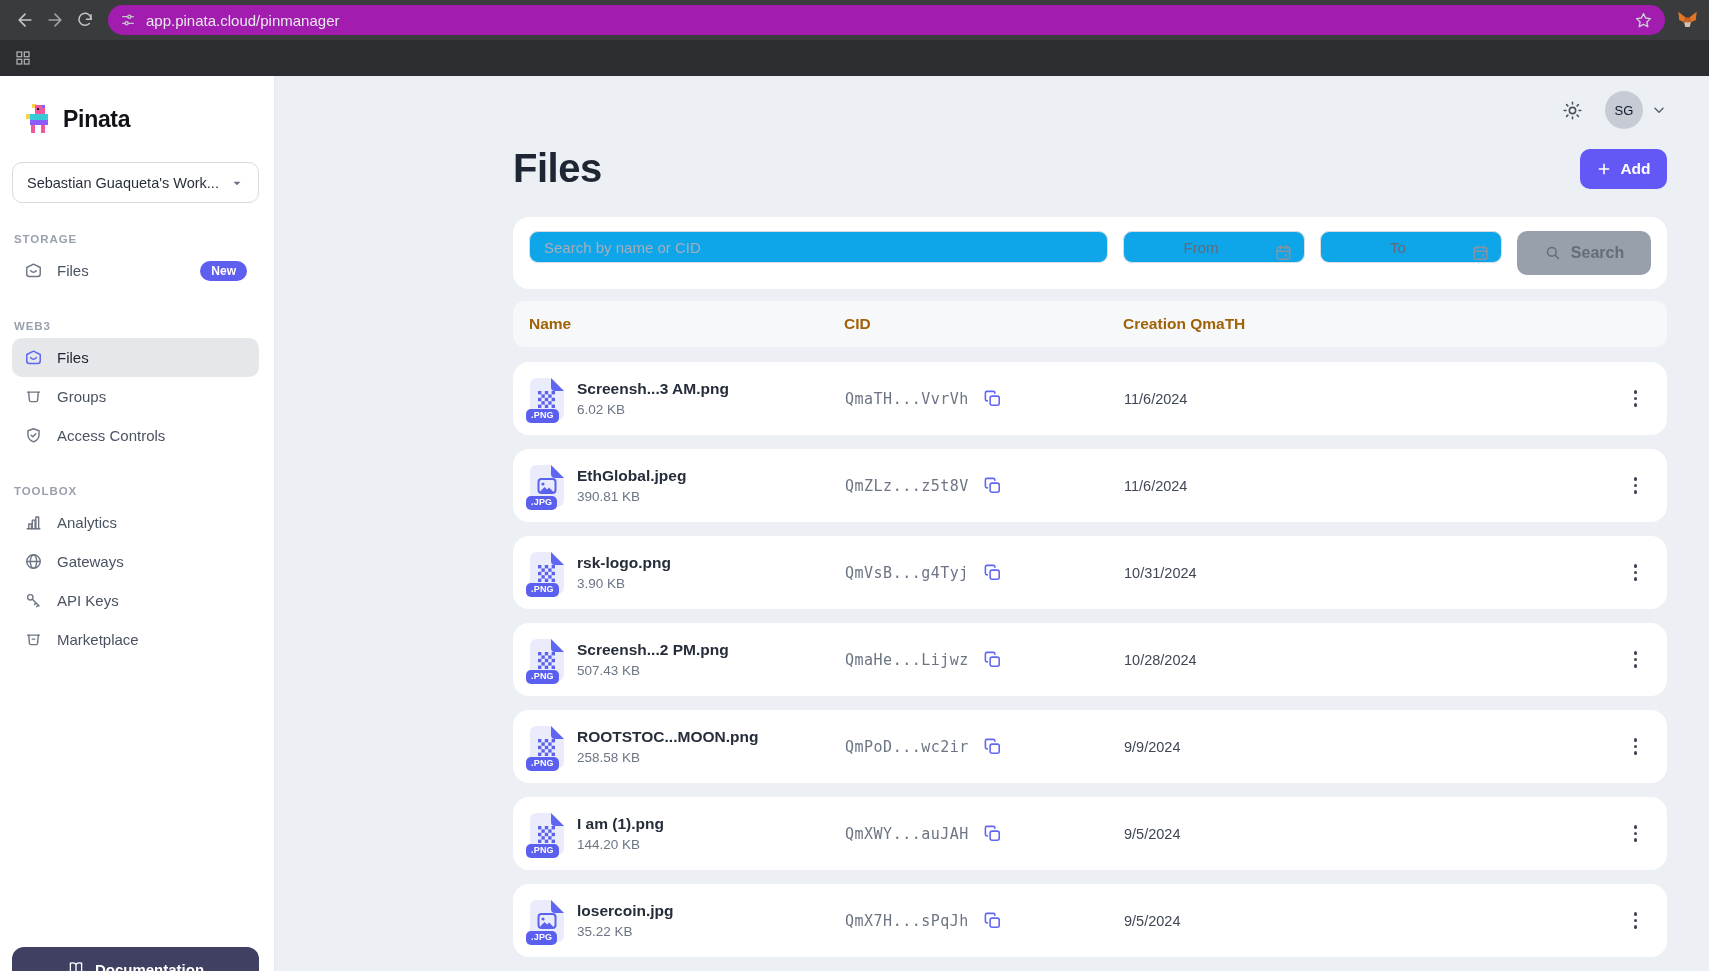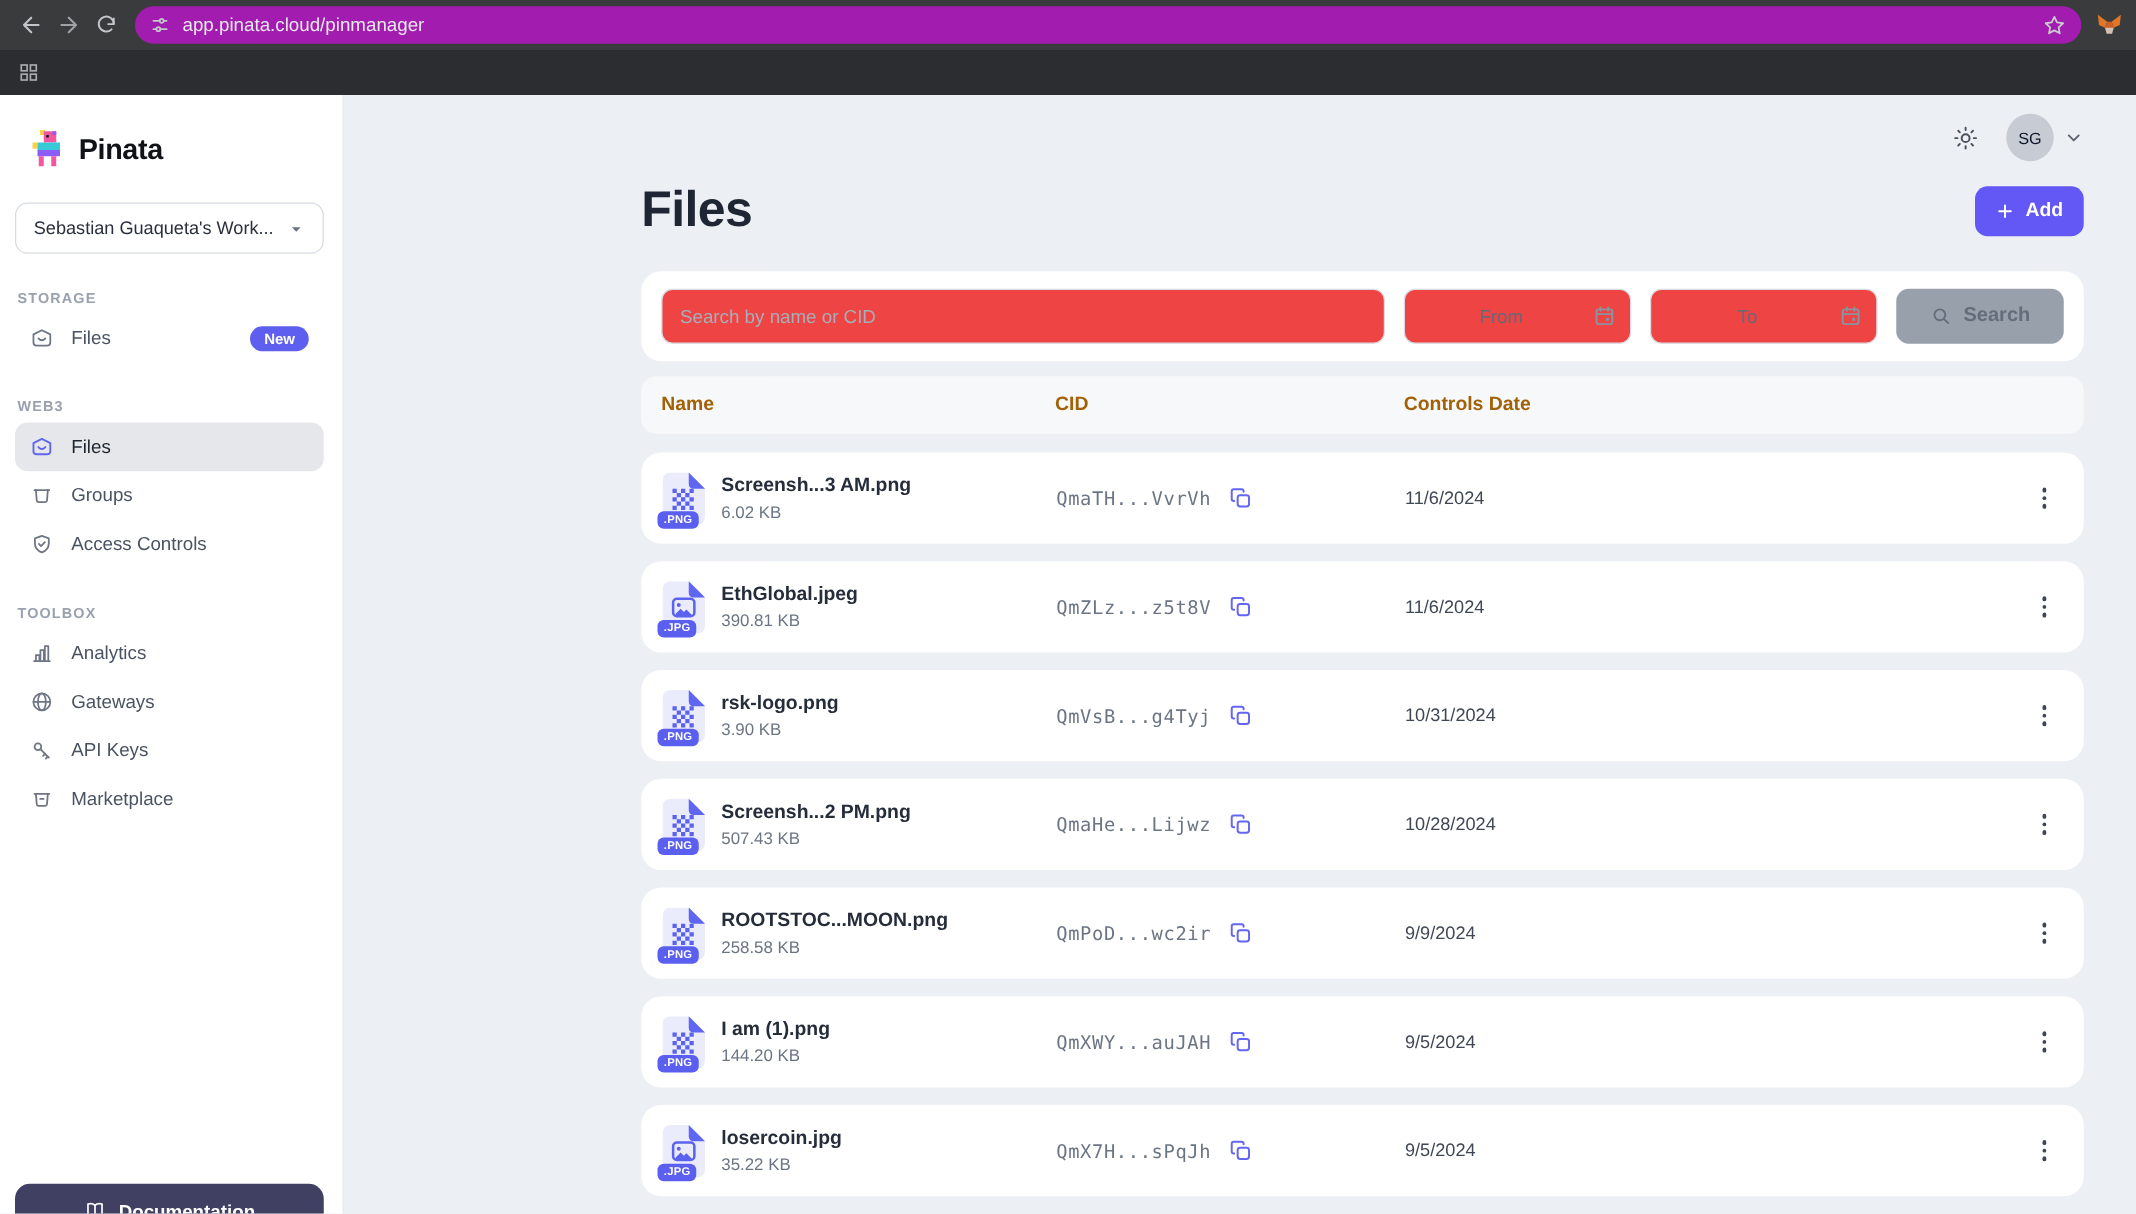--- a/index.html
+++ b/index.html
@@ -39,21 +39,21 @@
   .account-row { display:flex; align-items:center; justify-content:flex-end; margin-top:14px; height:40px; }
   .theme-toggle { width:34px; height:34px; display:flex; align-items:center; justify-content:center; cursor:pointer; }
   .avatar { width:38px; height:38px; border-radius:50%; background:#C7CCD4; color:#0f172a; font-size:13px; font-weight:400; display:flex; align-items:center; justify-content:center; margin-left:16px; cursor:pointer; }
   .acct-chevron { margin-left:8px; cursor:pointer; display:flex; }
 
   .title-row { display:flex; align-items:center; justify-content:space-between; margin-top:16px; }
   .page-title { font-size:40px; font-weight:700; color:#1E2533; letter-spacing:-0.5px; }
   .add-btn { width:87px; height:40px; background:#6358F5; border:none; border-radius:10px; color:#fff; font-size:15.5px; font-weight:600; display:flex; align-items:center; justify-content:center; gap:8px; cursor:pointer; font-family:inherit; }
 
   .filter-card { margin-top:26px; background:#fff; border-radius:16px; padding:14px 16px; display:flex; gap:15px; }
-  .filter-card input { height:44px; border:1px solid #D8DCE2; border-radius:9px; font-size:15px; padding:0 14px; color:#333B47; outline:none; font-family:inherit; background:#ef4444; }
+  .filter-card input { height:32px; border:1px solid #D8DCE2; border-radius:9px; font-size:15px; padding:0 14px; color:#333B47; outline:none; font-family:inherit; background:#0ea5e9; }
   .filter-card input::placeholder { color:#A7AEB9; }
   .search-input { flex:1; min-width:0; }
   .date-field { width:182px; position:relative; }
   .date-field input { width:100%; padding-right:40px;text-align:center; }
   .date-field input::placeholder { color:#626B78; }
   .date-field .cal { position:absolute; right:12px; top:50%; transform:translateY(-50%); display:flex; pointer-events:none; }
   .search-btn { width:134px; height:44px; background:#98A1AB; border:none; border-radius:10px; color:#646D79; font-size:16px; font-weight:600; display:flex; align-items:center; justify-content:center; gap:9px; cursor:pointer; font-family:inherit; }
 
   .table-head { margin-top:12px; background:#F7F8FA; border-radius:12px; height:46px; display:grid; grid-template-columns:315px 265px 1fr; align-items:center; padding:0 24px 0 16px; }
   .table-head .col { font-size:15.5px; font-weight:700; color:#a16207; }
@@ -292,21 +292,21 @@
               <circle cx="10.5" cy="10.5" r="5.8"></circle>
               <path d="M15 15l4.2 4.2"></path>
             </svg>
           <span>Search</span>
         </button>
       </div>
 
       <div class="table-head">
         <span class="col">Name</span>
         <span class="col">CID</span>
-        <span class="col col-date-pad">Controls Date</span>
+        <span class="col col-date-pad">Creation QmaTH</span>
       </div>
 
       <div class="rows">
   <div class="file-row">
     <div class="cell-name">
       <div class="file-icon png">
         <svg class="glyph glyph-png" width="34" height="42" viewBox="0 0 34 42">
           <path d="M7 0H21L34 13V35q0 7-7 7H7q-7 0-7-7V7q0-7 7-7Z" fill="#EAECFC"></path>
           <path d="M21 0v9q0 4 4 4h9Z" fill="#5F66F1"></path>
           <g fill="#5B62EE">

